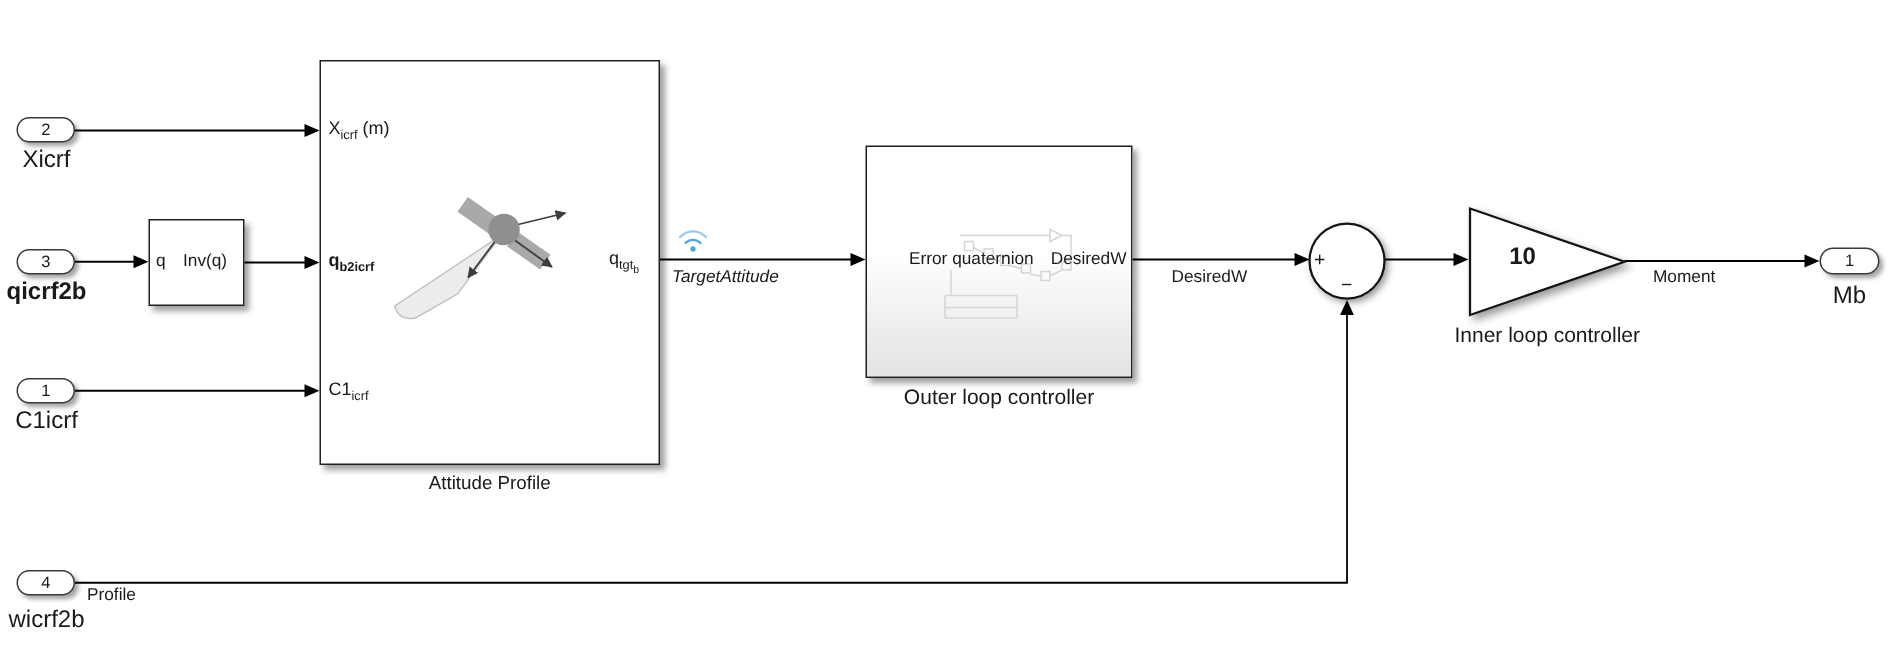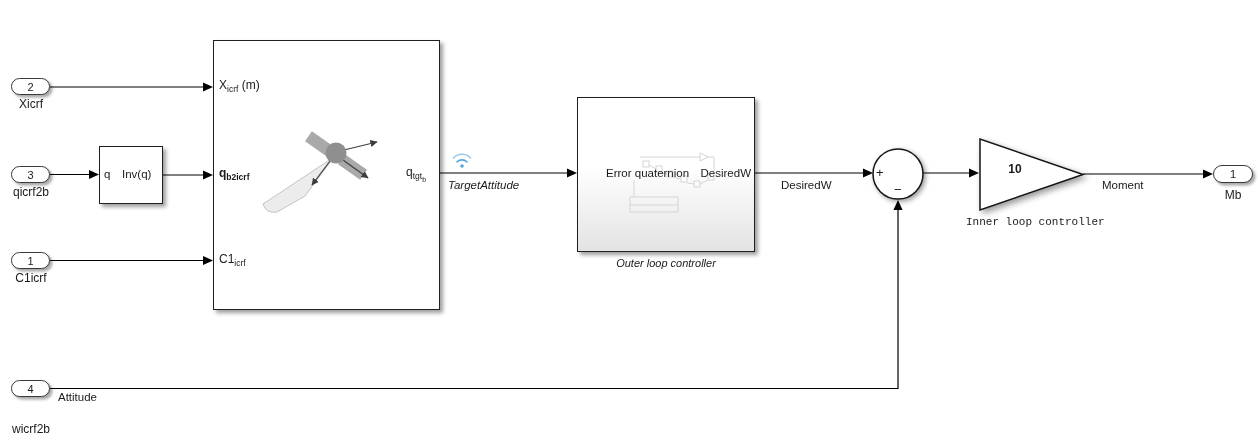--- a/index.html
+++ b/index.html
@@ -6,21 +6,21 @@
   .canvas{position:relative;width:1259px;height:445px;background:#fff;overflow:hidden;
           font-family:"Liberation Sans",sans-serif;color:#1a1a1a;}
   svg{position:absolute;left:0;top:0;z-index:2;}
   .block{position:absolute;background:#fff;border:1.3px solid #202020;
          box-shadow:3px 3px 4px rgba(0,0,0,0.38);z-index:1;box-sizing:border-box;}
   .block.gradient{background:linear-gradient(#ffffff 45%,#e3e3e3 100%);}
   .port{position:absolute;background:#fff;border:1.5px solid #3a3a3a;border-radius:10px;
         box-shadow:2.5px 2.5px 3px rgba(0,0,0,0.35);z-index:3;
         display:flex;align-items:center;justify-content:center;
         font-size:11px;box-sizing:border-box;}
-  .lbl{position:absolute;z-index:4;font-size:12px;white-space:nowrap;line-height:1.1;}
+  .lbl{position:absolute;z-index:4;font-size:16px;white-space:nowrap;line-height:1.1;}
   .lbl.sm{font-size:11.5px;}
   .lbl.center{text-align:center;}
   .plabel{position:absolute;z-index:4;font-size:12px;white-space:nowrap;line-height:1.1;}
   .plabel sub{font-size:8.5px;line-height:0;}
   .plabel sub sub{font-size:7px;line-height:0;}
   .sumsign{position:absolute;z-index:4;font-size:13px;font-weight:400;}
 </style>
 </head>
 <body>
 
@@ -108,49 +108,50 @@
     </g>
 
     <g>
       <circle cx="462" cy="166" r="1.8" fill="#58a7dc"></circle>
       <path d="M457,162 A7,7 0 0 1 467,162" fill="none" stroke="#58a7dc" stroke-width="1.6" stroke-linecap="round"></path>
       <path d="M453.5,158 A11.5,11.5 0 0 1 470.5,158" fill="none" stroke="#9cc9e8" stroke-width="1.6" stroke-linecap="round"></path>
     </g>
   </svg>
 
   <div class="lbl center" style="left:0;top:98px;width:62px;">Xicrf</div>
-  <div class="lbl center" style="left:0;top:186px;width:62px;">qicrf2b</div>
+  <div class="lbl center" style="left:0;top:186px;width:62px;font-weight:bold;">qicrf2b</div>
   <div class="lbl center" style="left:0;top:272px;width:62px;">C1icrf</div>
-  <div class="lbl center" style="left:0;top:423px;width:62px;">wicrf2b</div>
+  <div class="lbl center" style="left:0;top:405px;width:62px;">wicrf2b</div>
   <div class="lbl center" style="left:1203px;top:189px;width:60px;">Mb</div>
 
   <div class="lbl sm" style="left:104px;top:168px;">q</div>
   <div class="lbl sm" style="left:122px;top:168px;text-align:right;">Inv(q)</div>
 
   <div class="plabel" style="left:219px;top:79px;">
     <span>X</span><sub>icrf</sub><span> (m)</span>
   </div>
   <div class="plabel" style="left:219px;top:167px;font-weight:bold;">
     <span>q</span><sub>b2icrf</sub>
   </div>
   <div class="plabel" style="left:219px;top:253px;">
     <span>C1</span><sub>icrf</sub>
   </div>
   <div class="plabel" style="left:406px;top:166px;">
     <span>q</span><sub><span>tgt</span><sub>b</sub></sub>
   </div>
+  <div class="lbl center" style="left:213px;top:316px;width:227px;font-size:12.5px;">Attitude Profile</div>
 
   <div class="lbl sm" style="left:582px;top:167px;padding-left:24px;">Error quaternion</div>
   <div class="lbl sm" style="left:660px;top:167px;width:91px;text-align:right;">DesiredW</div>
-  <div class="lbl center" style="left:577px;top:257px;width:178px;font-size:11px;font-style:italic;">Outer loop controller</div>
+  <div class="lbl center" style="left:577px;top:257px;width:178px;font-size:14px;">Outer loop controller</div>
 
   <div class="sumsign" style="left:876px;top:165px;">+</div>
   <div class="sumsign" style="left:894px;top:182px;">−</div>
 
   <div class="lbl center" style="left:998px;top:163px;width:34px;font-weight:bold;">10</div>
-  <div class="lbl center" style="left:966px;top:216px;width:131px;font-size:11px;font-family:Liberation Mono, monospace;">Inner loop controller</div>
+  <div class="lbl center" style="left:966px;top:216px;width:131px;font-size:14px;">Inner loop controller</div>
 
   <div class="lbl sm" style="left:448px;top:179px;font-style:italic;">TargetAttitude</div>
   <div class="lbl sm" style="left:781px;top:179px;">DesiredW</div>
   <div class="lbl sm" style="left:1102px;top:179px;">Moment</div>
-  <div class="lbl sm" style="left:58px;top:391px;">Attitude</div>
+  <div class="lbl sm" style="left:58px;top:391px;">Profile</div>
 
 </div>
 
 </body></html>

